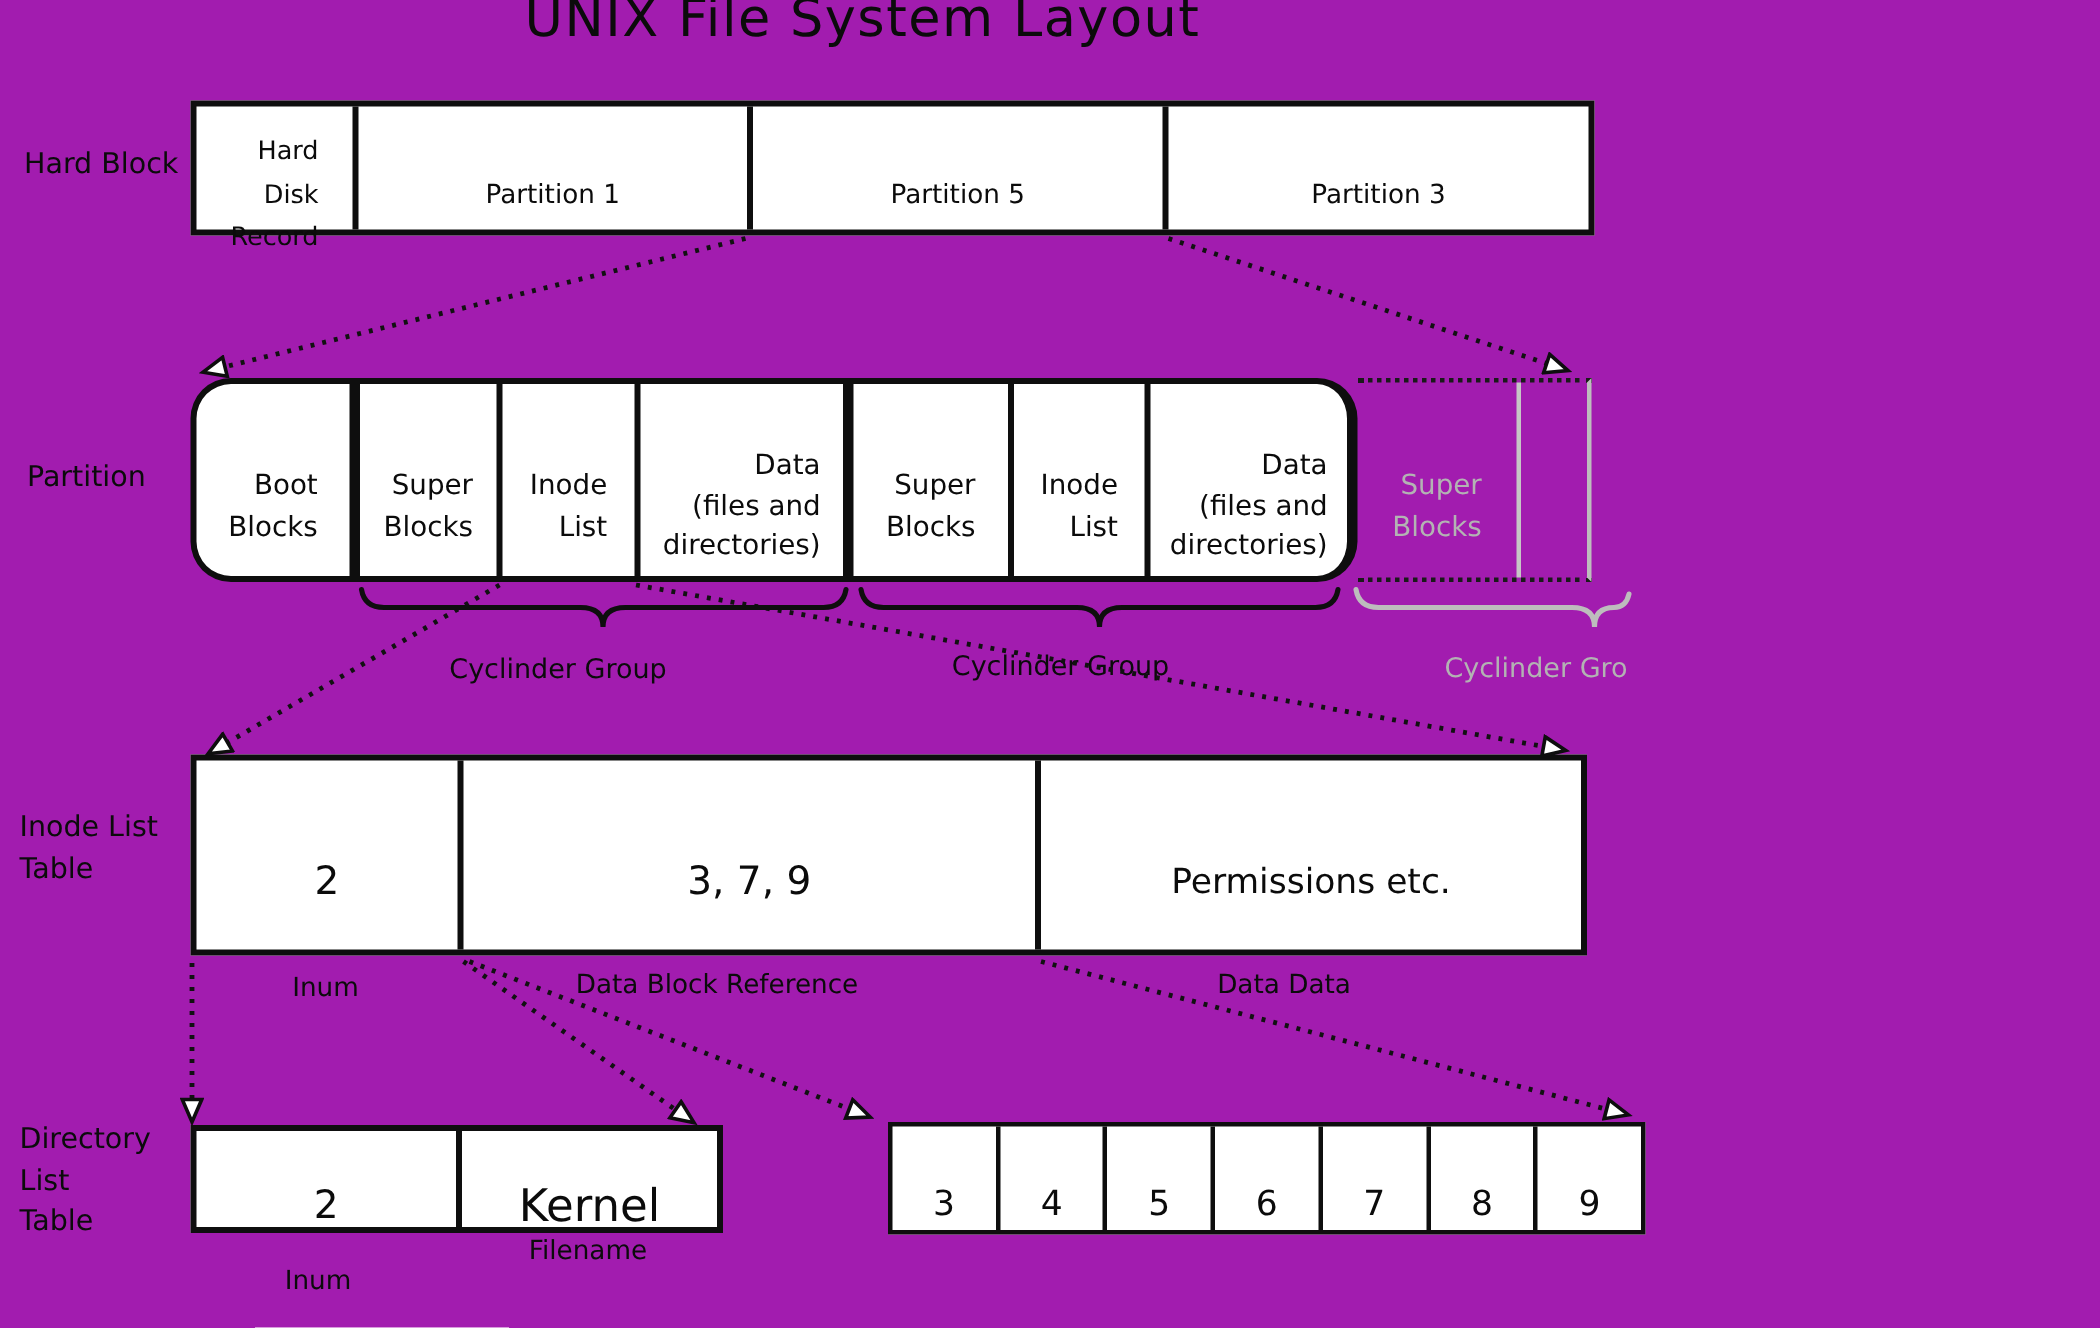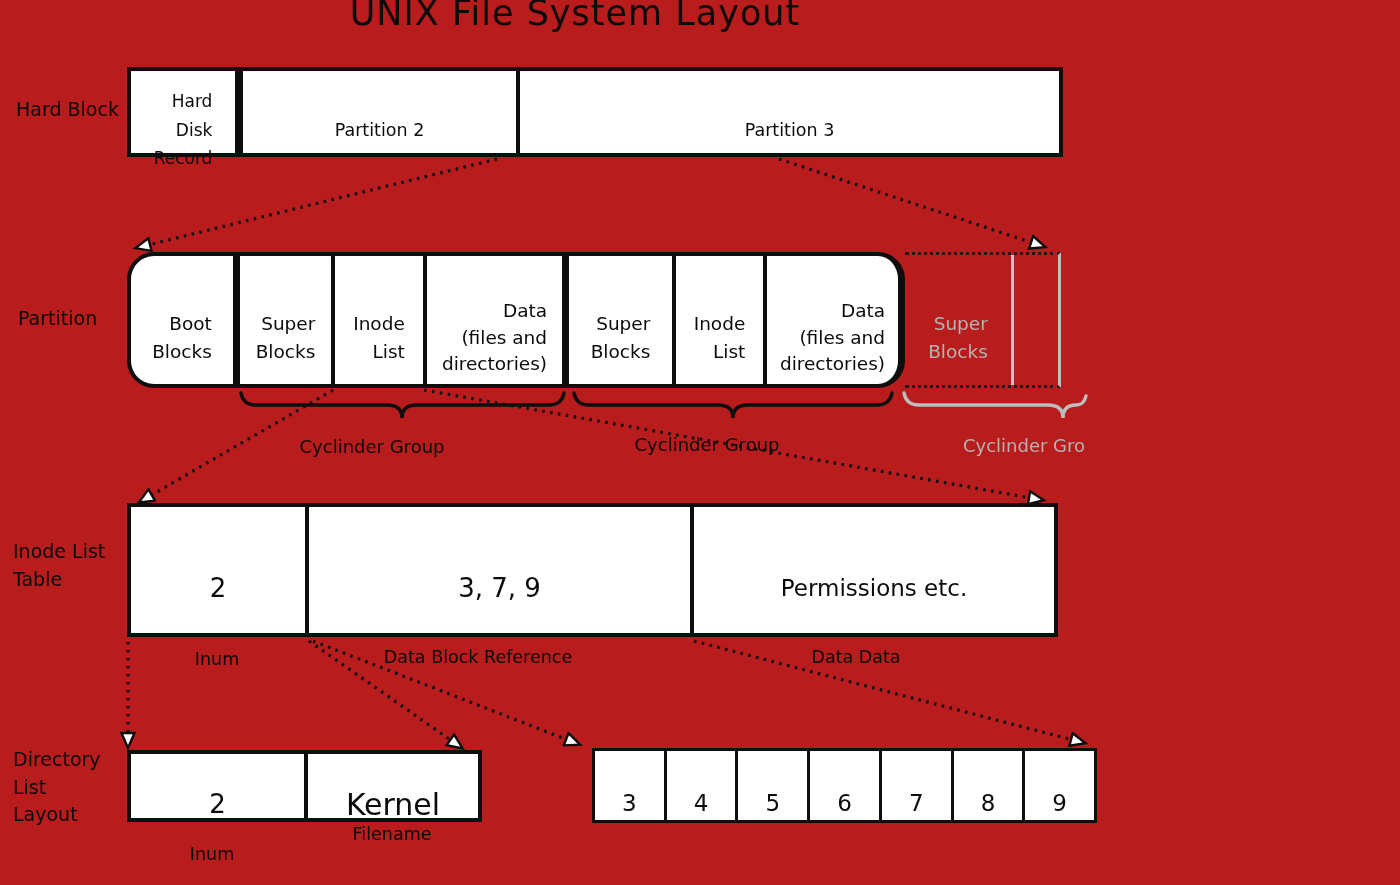--- a/index.html
+++ b/index.html
@@ -1,16 +1,16 @@
 <!DOCTYPE html>
 <html><head>
 <meta charset="utf-8">
 <style>
   html,body{margin:0;padding:0;background:#fff;}
-  #stage{position:relative;width:1400px;height:885px;background:#b91c1c;overflow:hidden;
+  #stage{position:relative;width:1400px;height:885px;background:#a21caf;overflow:hidden;
          font-family:"DejaVu Sans","Liberation Sans",sans-serif;color:#0b0b0b;}
   .abs{position:absolute;}
   .rowlabel{font-size:19px;line-height:1.45;white-space:pre-line;color:#0b0b0b;}
   .box{position:absolute;border:4px solid #0e0e0e;display:flex;box-sizing:border-box;background:#fff;}
   .cell{display:flex;align-items:center;justify-content:center;text-align:right;
         white-space:pre-line;line-height:1.5;margin-top:36px;}
   .vdiv{background:#0e0e0e;height:100%;flex:0 0 auto;}
   .vdiv.thin{width:4px;}
   .vdiv.thick{width:7px;}
   .collabel{position:absolute;transform:translateX(-50%);font-size:17.5px;white-space:nowrap;}
@@ -24,29 +24,30 @@
 <div id="stage">
 
   <div class="abs" style="left:0;top:-7px;width:1150px;text-align:center;font-size:35px;letter-spacing:1px;">UNIX File System Layout</div>
 
   <div class="abs rowlabel" style="left:16px;top:96px;">Hard Block</div>
   <div class="abs rowlabel" style="left:18px;top:305px;">Partition</div>
   <div class="abs rowlabel" style="left:13px;top:538px;">Inode List
 Table</div>
   <div class="abs rowlabel" style="left:13px;top:746px;">Directory
 List
-Layout</div>
+Table</div>
 
   <div class="box" style="left:127px;top:67px;width:936px;height:90px;">
     <div class="cell" style="width:104px;font-size:17px;line-height:1.7;">Hard
 Disk
 Record</div>
     <div class="vdiv thin"></div>
+    <div class="cell" style="width:259px;font-size:17.5px;">Partition 1</div>
     <div class="vdiv thin"></div>
-    <div class="cell" style="width:273px;font-size:17.5px;">Partition 2</div>
+    <div class="cell" style="width:273px;font-size:17.5px;">Partition 5</div>
     <div class="vdiv thin"></div>
     <div class="cell" style="flex:1;font-size:17.5px;">Partition 3</div>
   </div>
 
   <div class="box" style="left:127px;top:252px;width:778px;height:136px;border-right-width:7px;border-radius:27px;">
     <div class="cell" style="width:102px;font-size:18.5px;">Boot
 Blocks</div>
     <div class="vdiv thick"></div>
     <div class="cell" style="width:91px;font-size:18.5px;">Super
 Blocks</div>

